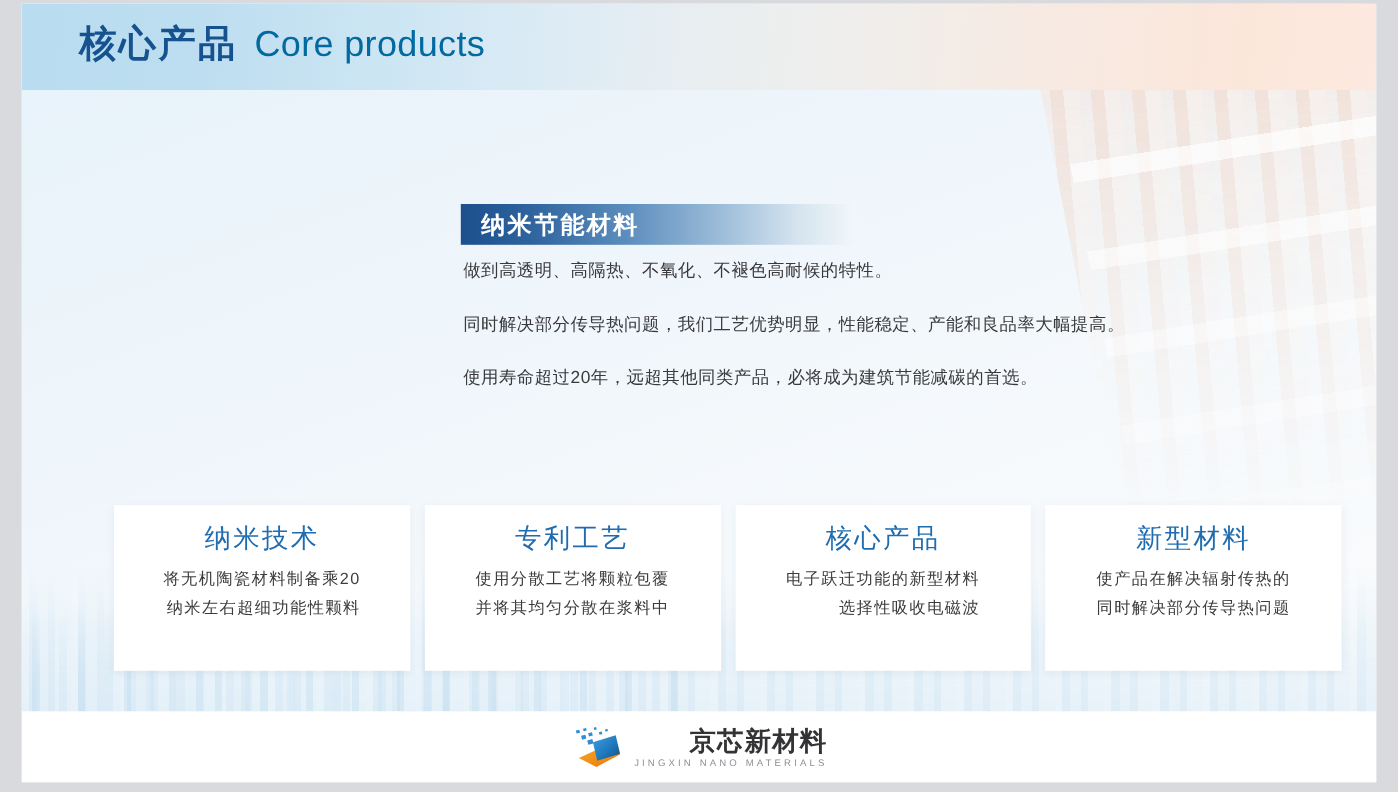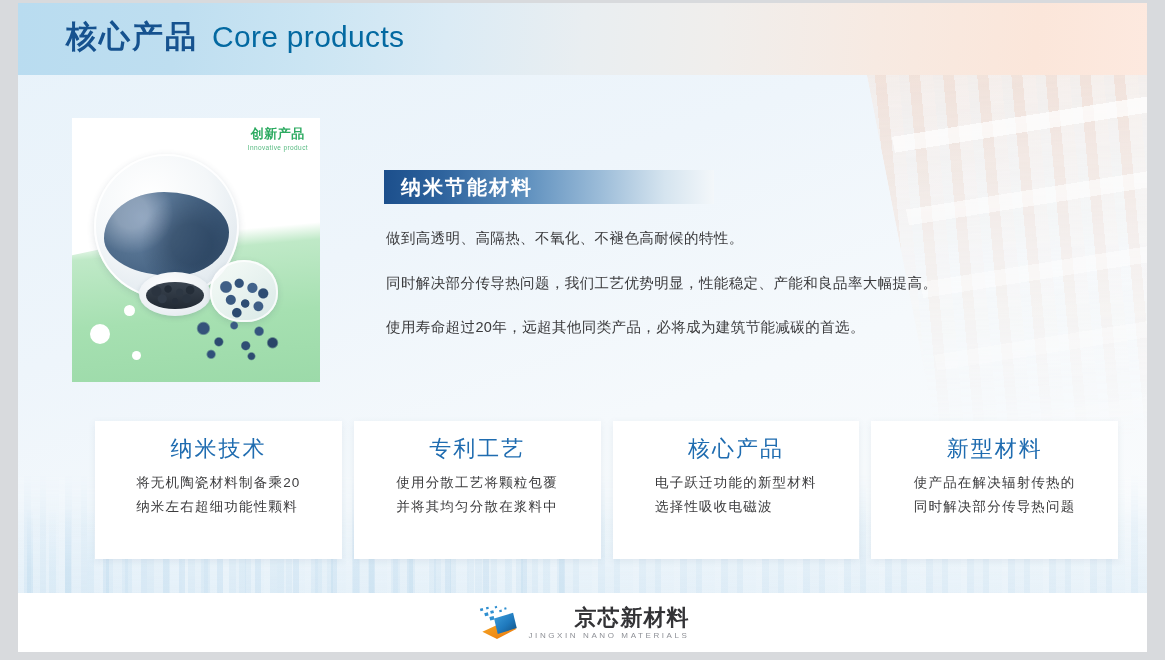--- a/index.html
+++ b/index.html
@@ -284,21 +284,21 @@
   .headline-text {
     color: #ffffff;
     font-size: 20px;
     font-weight: 700;
     letter-spacing: 2px;
     margin-left: 17px;
     white-space: nowrap;
   }
   .body-list {
     position: absolute;
-    left: 368px; top: 228px;
+    left: 368px; top: 216px;
     width: 660px;
   }
   .body-line {
     font-size: 14.5px;
     color: #3a3a3c;
     line-height: 1;
     margin-bottom: 30px;
     letter-spacing: .4px;
     white-space: nowrap;
   }
@@ -328,21 +328,21 @@
     font-weight: 400;
     color: #1f6cb0;
     letter-spacing: 2px;
     margin-bottom: 11px;
     line-height: 1;
   }
   .card-body {
     font-size: 13.5px;
     color: #3c3c3e;
     line-height: 1.75;
-    text-align: left;
+    text-align: right;
     letter-spacing: 1.2px;
   }
   .card-body div { white-space: nowrap; }
 
   
   .footer {
     position: absolute;
     left: 0; bottom: 0;
     width: 1129px; height: 59px;
     background: #ffffff;
@@ -380,41 +380,20 @@
     <div class="bg-building"></div>
     <div class="bg-building-bands"></div>
     <div class="bg-skyline"></div>
     <div class="bg-skyline2"></div>
 
     <div class="header-band"></div>
     <div class="header-title">
       <span class="title-cn">核心产品</span><span class="title-en">Core products</span>
     </div>
 
-    <div class="product-photo">
-      <div class="photo-green"></div>
-      <div class="photo-greenwedge"></div>
-      <div class="bubble bubble-a"></div>
-      <div class="bubble bubble-b"></div>
-      <div class="bubble bubble-c"></div>
-      <div class="dish-big">
-        <div class="powder"></div>
-      </div>
-      <div class="dish-small">
-        <div class="pellets-dark"></div>
-      </div>
-      <div class="jar">
-        <div class="pellets-blue"></div>
-      </div>
-      <div class="spill"></div>
-      <div class="photo-label">
-        <span class="photo-label-cn">创新产品</span>
-        <span class="photo-label-en">Innovative product</span>
-      </div>
-    </div>
 
     <div class="headline-bar">
       <span class="headline-text">纳米节能材料</span>
     </div>
 
     <div class="body-list">
       <div class="body-line">做到高透明、高隔热、不氧化、不褪色高耐候的特性。</div>
       <div class="body-line">同时解决部分传导热问题，我们工艺优势明显，性能稳定、产能和良品率大幅提高。</div>
       <div class="body-line">使用寿命超过20年，远超其他同类产品，必将成为建筑节能减碳的首选。</div>
     </div>

